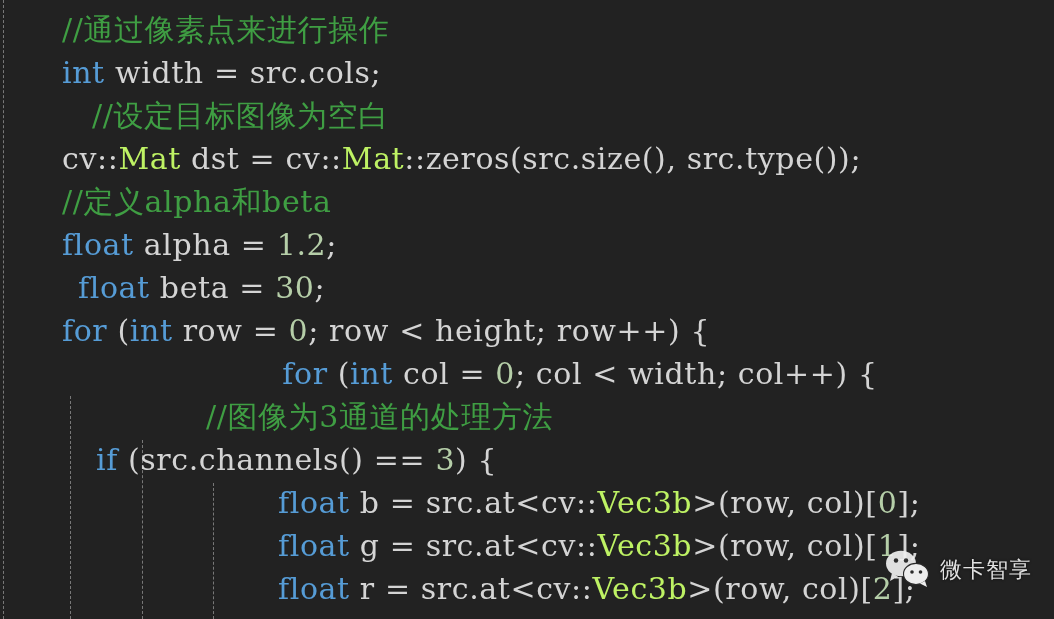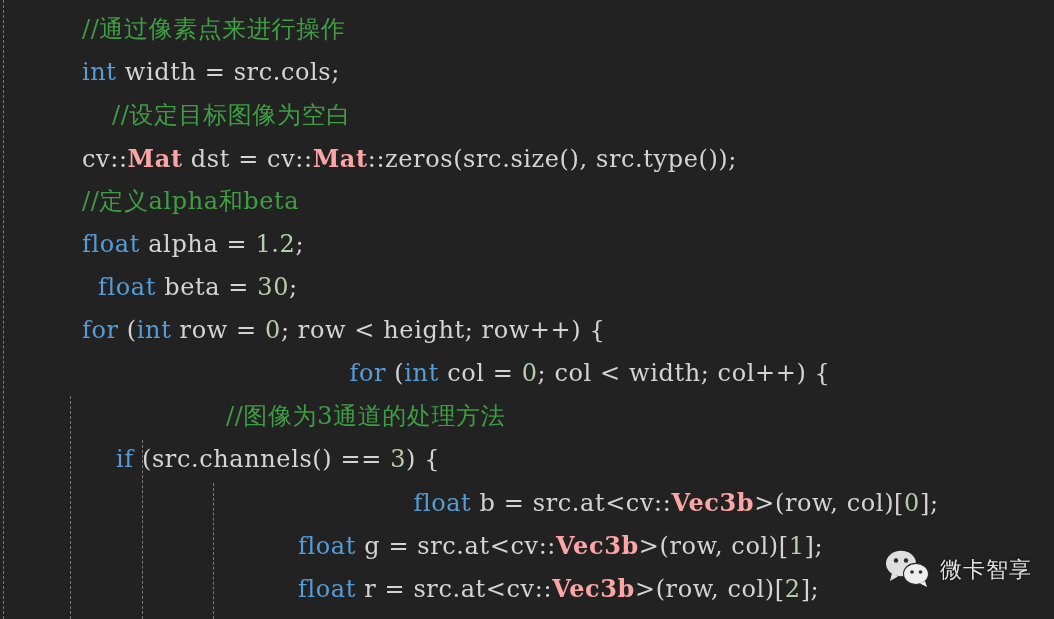--- a/index.html
+++ b/index.html
@@ -29,30 +29,29 @@
     left: 0;
     top: 0;
     width: 1054px;
     padding: 8px 0 0 0;
     box-sizing: border-box;
   }
   .line {
     height: 43px;
     line-height: 43px;
     white-space: pre;
-    font-size: 24px;
+    font-size: 30px;
     letter-spacing: 0.6px;
     color: #d4d4d4;
     padding-left: 62px;
     box-sizing: border-box;
-    margin-left: 20px;
   }
   .tok-cmt  { color: #3f9e43; }
   .tok-kw   { color: #569cd6; }
-  .tok-type { color: #fca5a5; font-weight: bold; }
+  .tok-type { color: #bef264; }
   .tok-num  { color: #b5cea8; }
   .tok-pln  { color: #d4d4d4; }
 
   
   #watermark {
     position: absolute;
     right: 22px;
     bottom: 28px;
     display: flex;
     align-items: center;
@@ -86,21 +85,21 @@
       <div class="line" style="padding-left: 62px;"><span class="tok-kw">int</span><span class="tok-pln"> width = src.cols;</span></div>
       <div class="line" style="padding-left: 92px;"><span class="tok-cmt">//设定目标图像为空白</span></div>
       <div class="line" style="padding-left: 62px;"><span class="tok-pln">cv::</span><span class="tok-type">Mat</span><span class="tok-pln"> dst = cv::</span><span class="tok-type">Mat</span><span class="tok-pln">::zeros(src.size(), src.type());</span></div>
       <div class="line" style="padding-left: 62px;"><span class="tok-cmt">//定义alpha和beta</span></div>
       <div class="line" style="padding-left: 62px;"><span class="tok-kw">float</span><span class="tok-pln"> alpha = </span><span class="tok-num">1.2</span><span class="tok-pln">;</span></div>
       <div class="line" style="padding-left: 78px;"><span class="tok-kw">float</span><span class="tok-pln"> beta = </span><span class="tok-num">30</span><span class="tok-pln">;</span></div>
       <div class="line" style="padding-left: 62px;"><span class="tok-kw">for</span><span class="tok-pln"> (</span><span class="tok-kw">int</span><span class="tok-pln"> row = </span><span class="tok-num">0</span><span class="tok-pln">; row &lt; height; row++) {</span></div>
       <div class="line" style="padding-left: 106px; text-align: center;"><span class="tok-kw">for</span><span class="tok-pln"> (</span><span class="tok-kw">int</span><span class="tok-pln"> col = </span><span class="tok-num">0</span><span class="tok-pln">; col &lt; width; col++) {</span></div>
       <div class="line" style="padding-left: 206px;"><span class="tok-cmt">//图像为3通道的处理方法</span></div>
       <div class="line" style="padding-left: 96px;"><span class="tok-kw">if</span><span class="tok-pln"> (src.channels() == </span><span class="tok-num">3</span><span class="tok-pln">) {</span></div>
-      <div class="line" style="padding-left: 278px; text-align: center;"><span class="tok-kw">float</span><span class="tok-pln"> b = src.at&lt;cv::</span><span class="tok-type">Vec3b</span><span class="tok-pln">&gt;(row, col)[</span><span class="tok-num">0</span><span class="tok-pln">];</span></div>
+      <div class="line" style="padding-left: 278px;"><span class="tok-kw">float</span><span class="tok-pln"> b = src.at&lt;cv::</span><span class="tok-type">Vec3b</span><span class="tok-pln">&gt;(row, col)[</span><span class="tok-num">0</span><span class="tok-pln">];</span></div>
       <div class="line" style="padding-left: 278px;"><span class="tok-kw">float</span><span class="tok-pln"> g = src.at&lt;cv::</span><span class="tok-type">Vec3b</span><span class="tok-pln">&gt;(row, col)[</span><span class="tok-num">1</span><span class="tok-pln">];</span></div>
       <div class="line" style="padding-left: 278px;"><span class="tok-kw">float</span><span class="tok-pln"> r = src.at&lt;cv::</span><span class="tok-type">Vec3b</span><span class="tok-pln">&gt;(row, col)[</span><span class="tok-num">2</span><span class="tok-pln">];</span></div>
     </div>
 
   <div id="watermark">
     <span class="wechat-logo">
       <svg width="46" height="38" viewBox="0 0 46 38" xmlns="http://www.w3.org/2000/svg">
 
         <ellipse cx="16" cy="14.5" rx="15" ry="12.8" fill="#f0f0f0"></ellipse>
         <polygon points="7,24 5,32 13,27.5" fill="#f0f0f0"></polygon>

